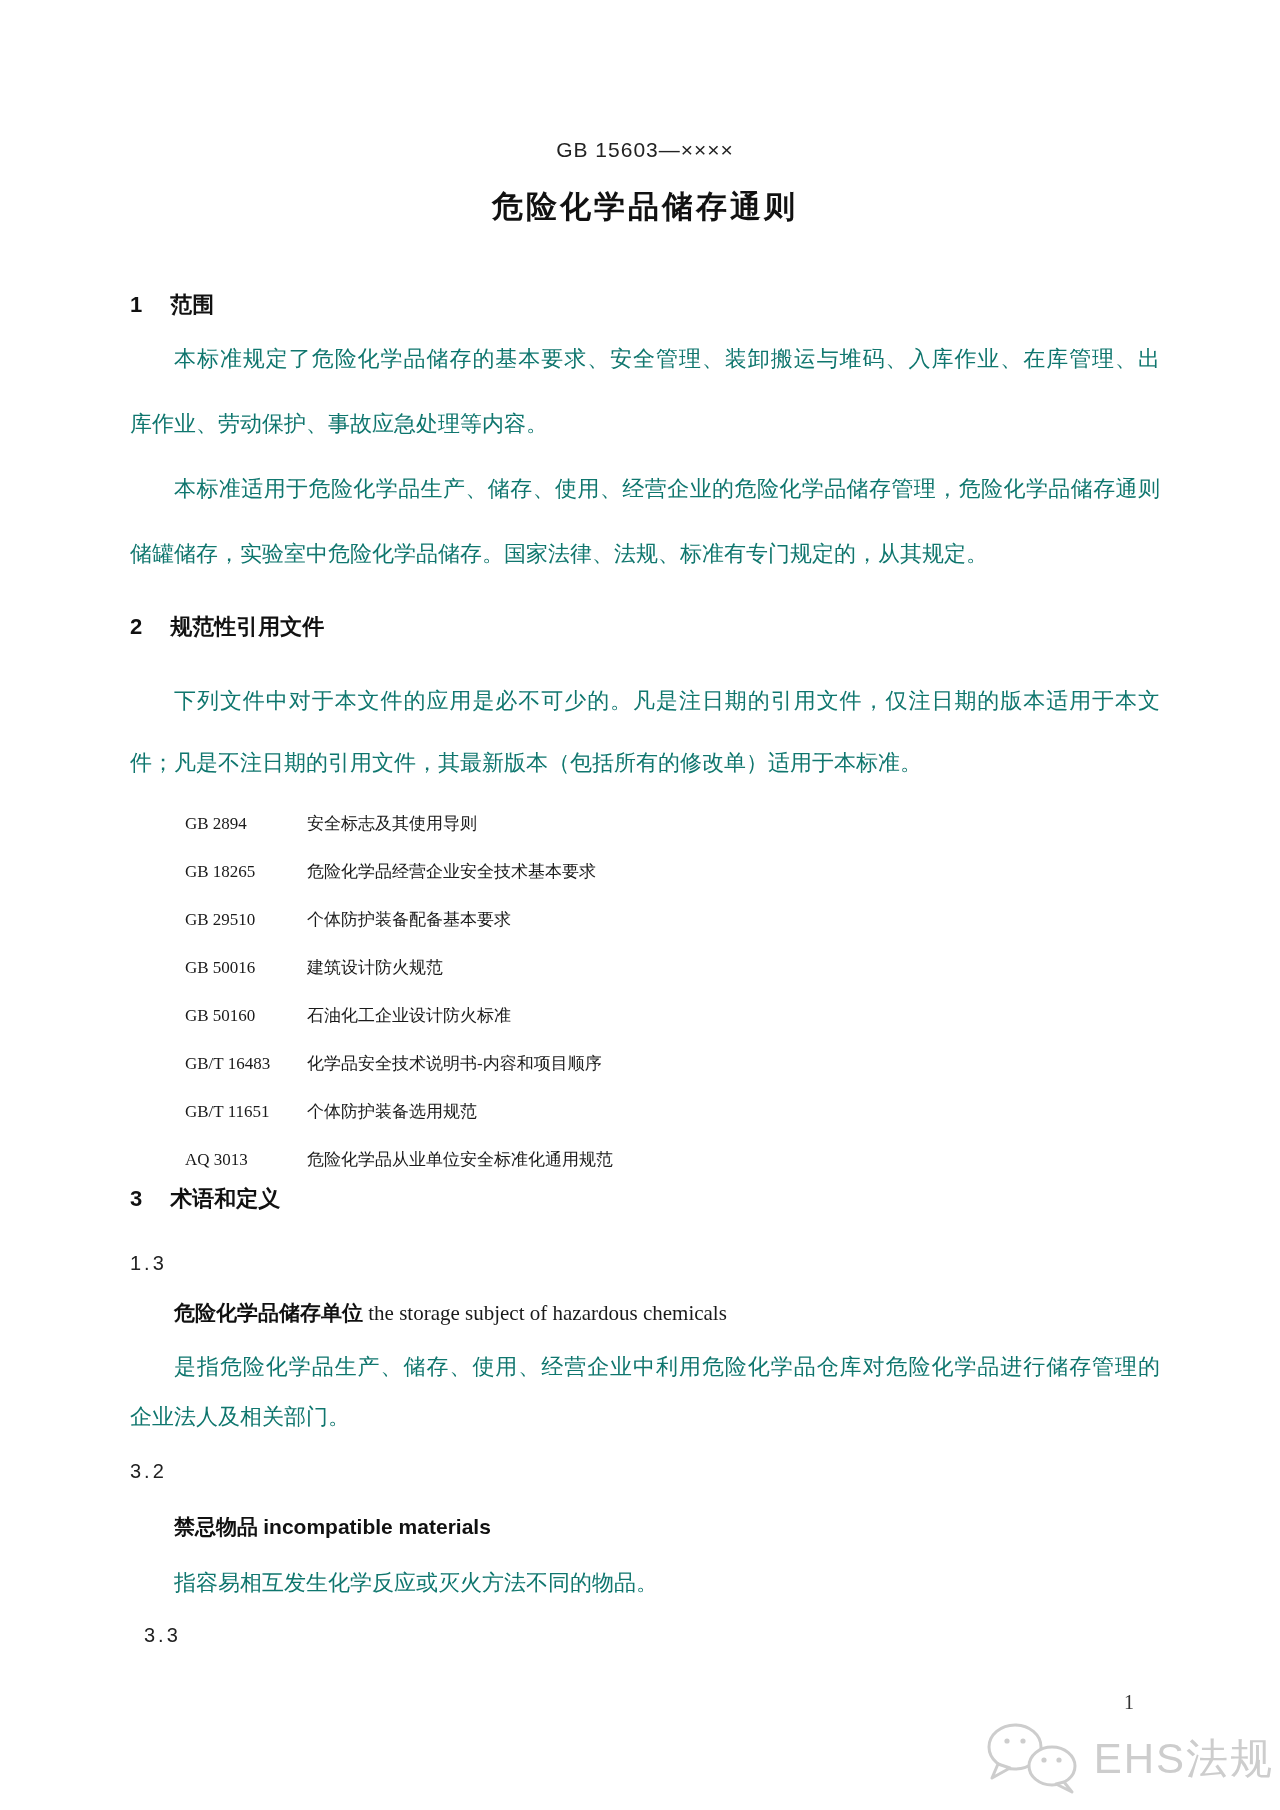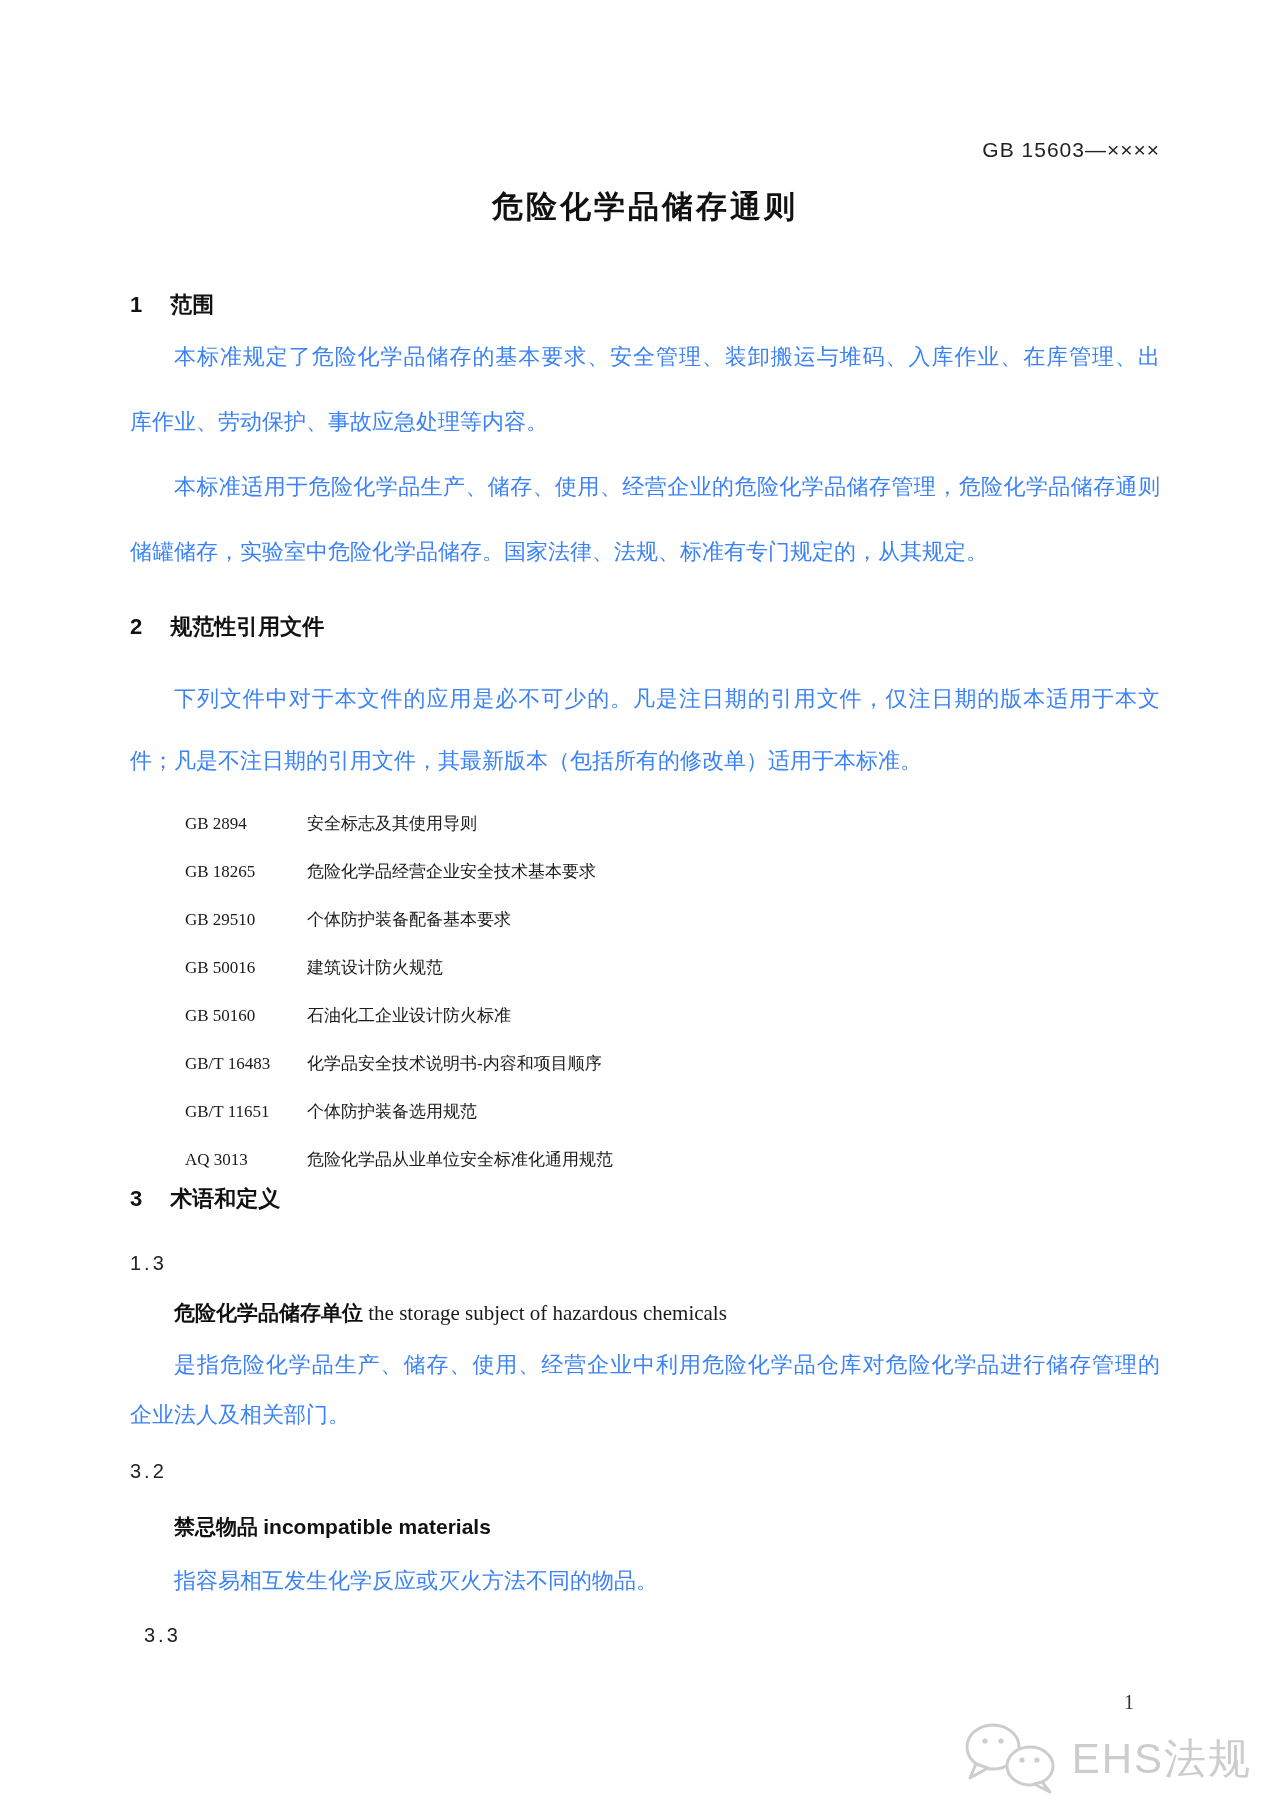--- a/index.html
+++ b/index.html
@@ -9,21 +9,21 @@
     width:1280px; height:1810px;
     margin:0 auto;
     background:#ffffff;
     color:#1e1e1e;
     font-family:"Liberation Serif","DejaVu Serif",serif;
     overflow:hidden;
   }
   .content { padding:138px 120px 0 130px; }
 
   .std-number {
-    text-align:right;
+    text-align:center;
     font-family:"Liberation Sans","DejaVu Sans",sans-serif;
     font-size:21px; line-height:24px;
     letter-spacing:1px;
     color:#222;
   }
   .doc-title {
     margin-top:24px;
     text-align:center;
     font-family:"Liberation Sans","DejaVu Sans",sans-serif;
     font-weight:700;
@@ -39,23 +39,22 @@
   }
   .sec-heading .sec-num { display:inline-block; margin-right:28px; }
   .h1 { margin-top:62px; }
   .h2 { margin-top:26px; }
   .h3 { }
 
   .para { margin-top:6px; }
   .para-follow { margin-top:0; }
   .line {
     font-size:22px; line-height:65px;
-    color:#3b82f6;
+    color:#0f766e;
     white-space:nowrap;
-    font-family:Liberation Mono, monospace;
   }
   .wrapline { white-space:normal; }
   .jf { text-align:justify; text-align-last:justify; white-space:normal; }
   .indent { text-indent:2em; }
   .intro { margin-top:28px; }
   .intro .line { line-height:62px; }
 
   .ref-list { margin-top:6px; padding-left:55px; }
   .ref-row { font-size:17px; line-height:48px; color:#1a1a1a; }
   .ref-code { display:inline-block; width:122px; }
@@ -82,21 +81,21 @@
   .term2-line { margin-top:28px; }
   .def { margin-top:14px; }
   .def .line { line-height:50px; }
   .def2 { margin-top:16px; }
 
   .page-number {
     position:absolute; top:1690px; right:146px;
     font-size:20px; line-height:24px; color:#333;
   }
   .watermark {
-    position:absolute; top:1720px; right:28px;
+    position:absolute; top:1720px; right:6px;
     display:flex; align-items:center;
     color:#cdcdcd;
   }
   .wm-logo { margin-right:8px; }
   .wm-text {
     font-family:"Liberation Sans","DejaVu Sans",sans-serif;
     font-size:42px; line-height:66px;
     letter-spacing:2px;
     color:#cdcdcd;
     text-shadow:1px 1px 0 #ffffff;

